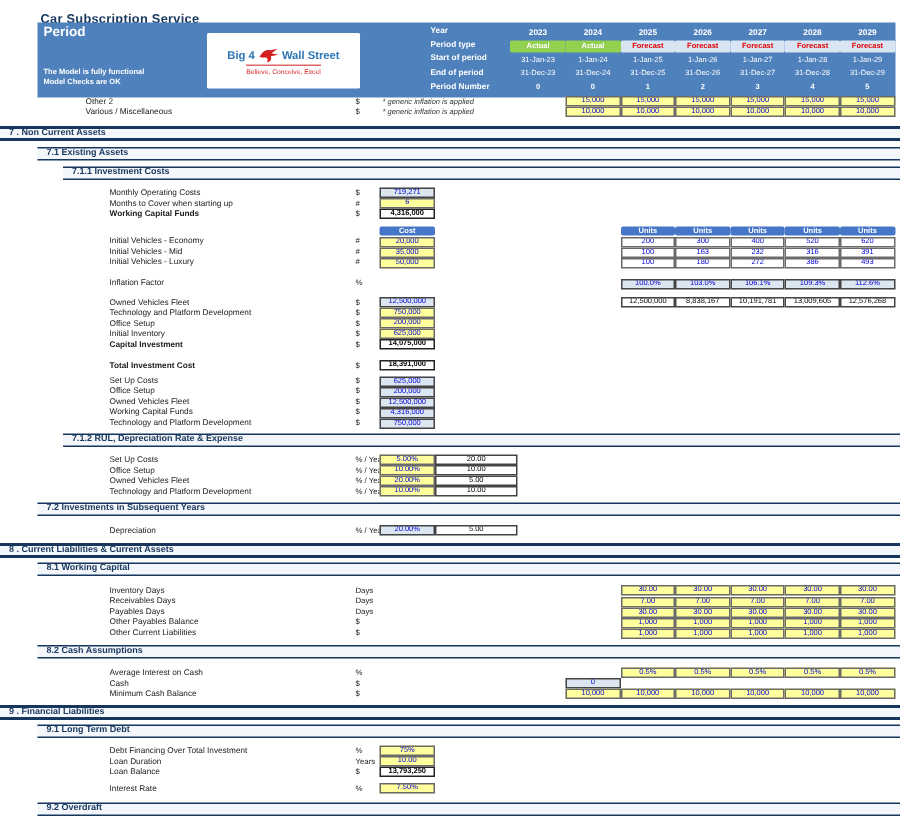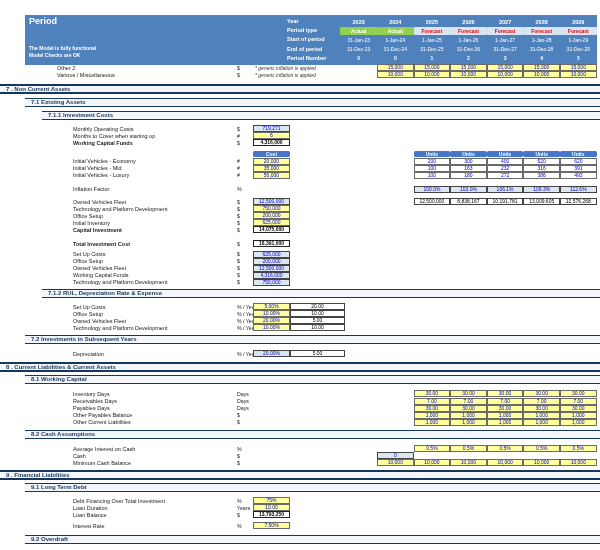--- a/index.html
+++ b/index.html
@@ -45,26 +45,41 @@
         border-top:2px solid #17365d;border-bottom:2px solid #17365d;
         font-size:6px;line-height:6.5px;padding-left:6px;overflow:hidden;}
   .band.lv1{margin-left:0;width:600px;height:10px;line-height:7px;}
   .band.lv2{margin-left:25px;width:575px;height:9px;border-top-width:1.5px;border-bottom-width:1.5px;line-height:6.5px;}
   .band.lv3{margin-left:42px;width:558px;height:9px;border-top-width:1px;border-bottom-width:1.5px;line-height:7px;}
 </style>
 </head>
 <body>
 
 <div id="app">
+  <div id="title-wrap">
+    <span id="page-title">Car Subscription Service</span>
+  </div>
 
   <div id="banner">
     <span id="sheet-name">Period</span>
     <span class="status-line" style="top:30px">The Model is fully functional</span>
     <span class="status-line" style="top:37px">Model Checks are OK</span>
 
+    <div id="logo-box">
+      <div id="logo-line">
+        <span>Big 4</span>
+        <span style="display:inline-flex;">
+          <svg width="14" height="10" viewBox="0 0 28 20">
+              <path d="M2,12 C6,4 12,2 16,3 L26,1 L18,7 L27,9 L17,11 C19,15 16,19 12,19 C14,15 12,12 8,13 Z" fill="#d42020"></path>
+            </svg>
+        </span>
+        <span>Wall Street</span>
+      </div>
+      <span id="logo-tagline">Believe, Conceive, Excel</span>
+    </div>
 
     <div id="period-table">
         <div class="prow">
           <span class="plabel">Year</span>
           <span class="pcell year" style="left: 53.4px;">2023</span>
           <span class="pcell year" style="left: 90px;">2024</span>
           <span class="pcell year" style="left: 126.6px;">2025</span>
           <span class="pcell year" style="left: 163.2px;">2026</span>
           <span class="pcell year" style="left: 199.8px;">2027</span>
           <span class="pcell year" style="left: 236.4px;">2028</span>

